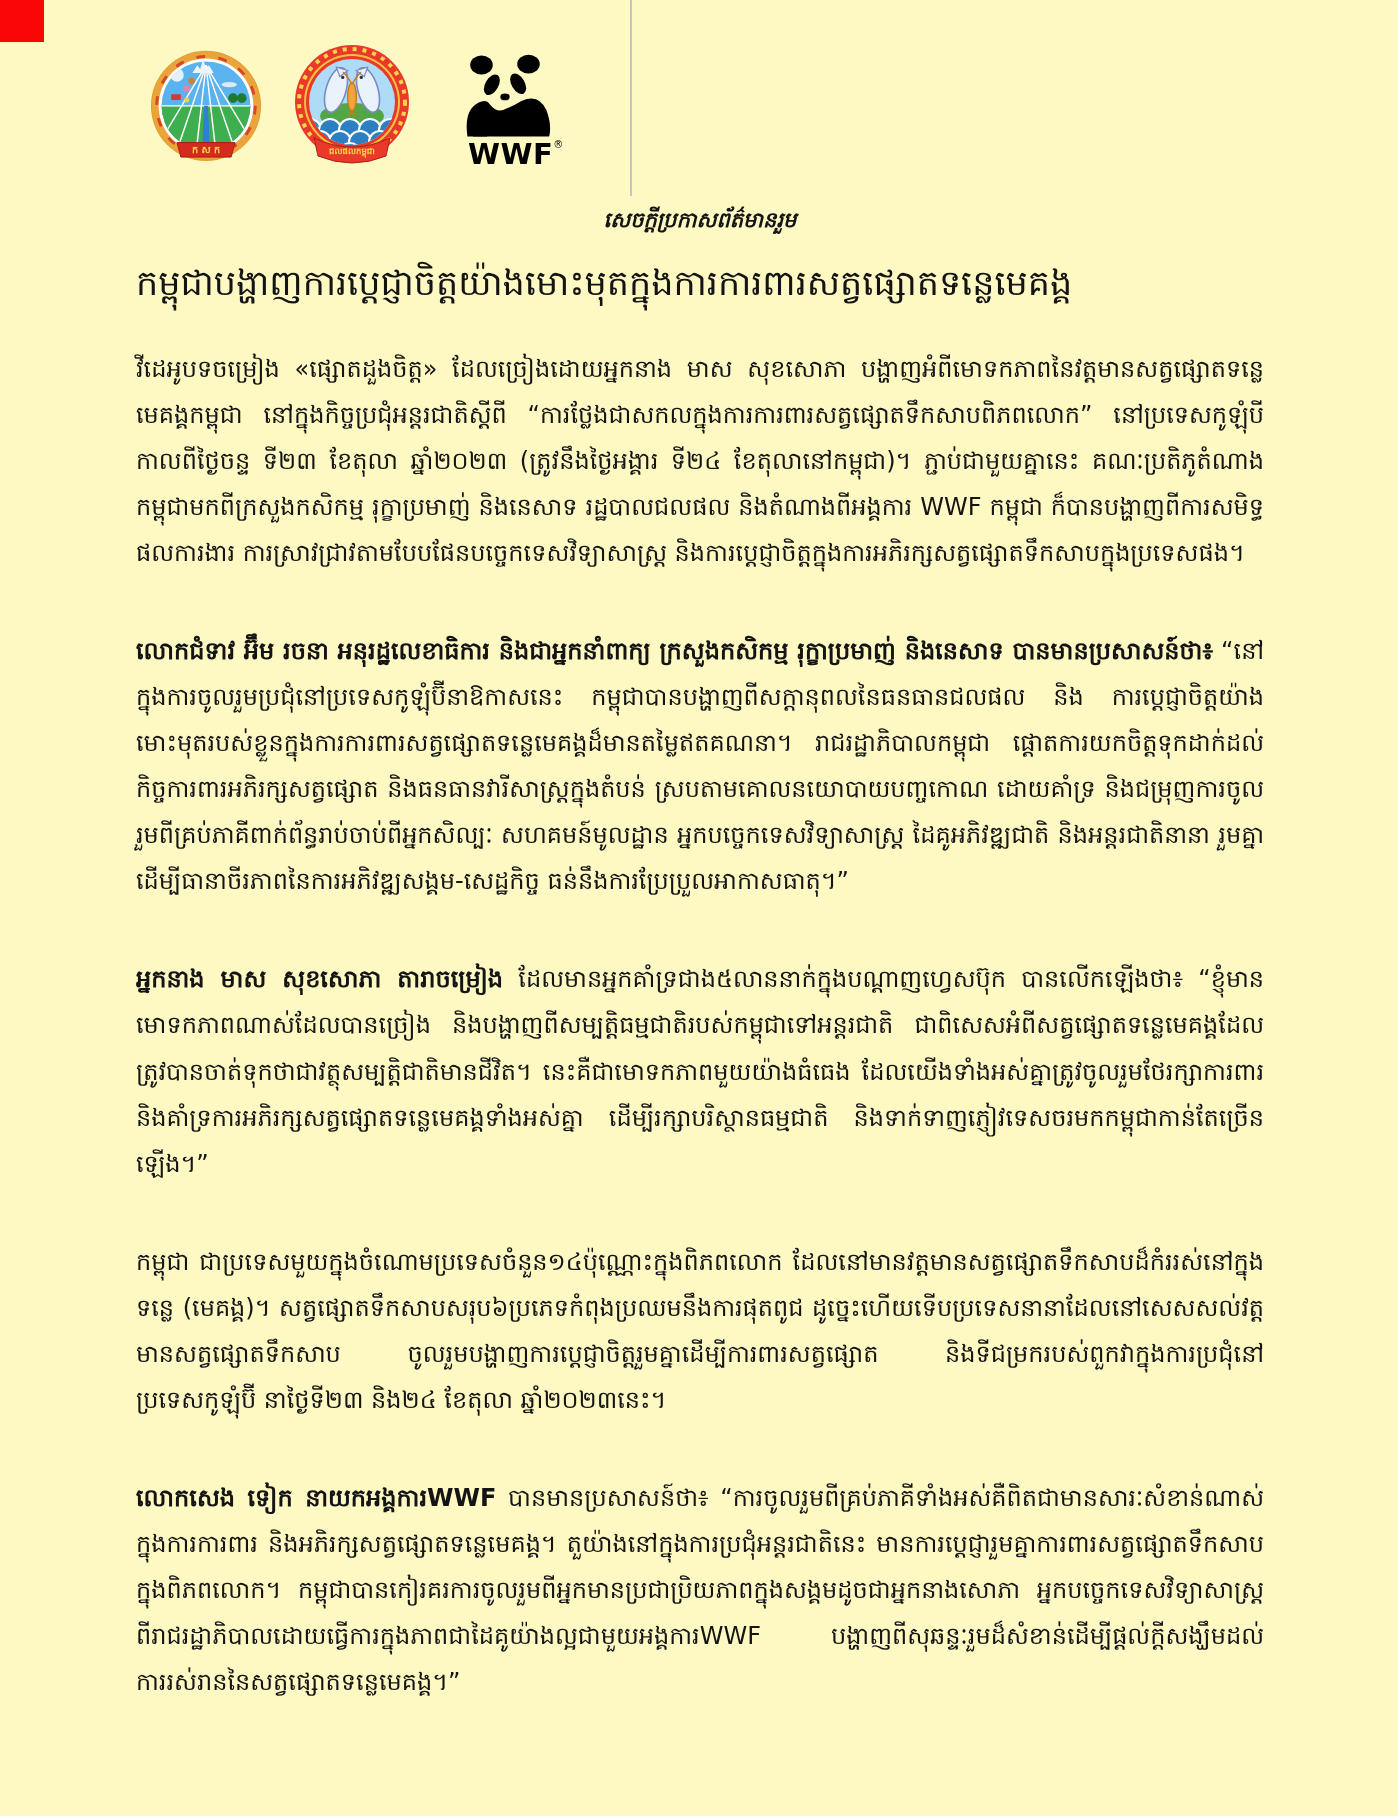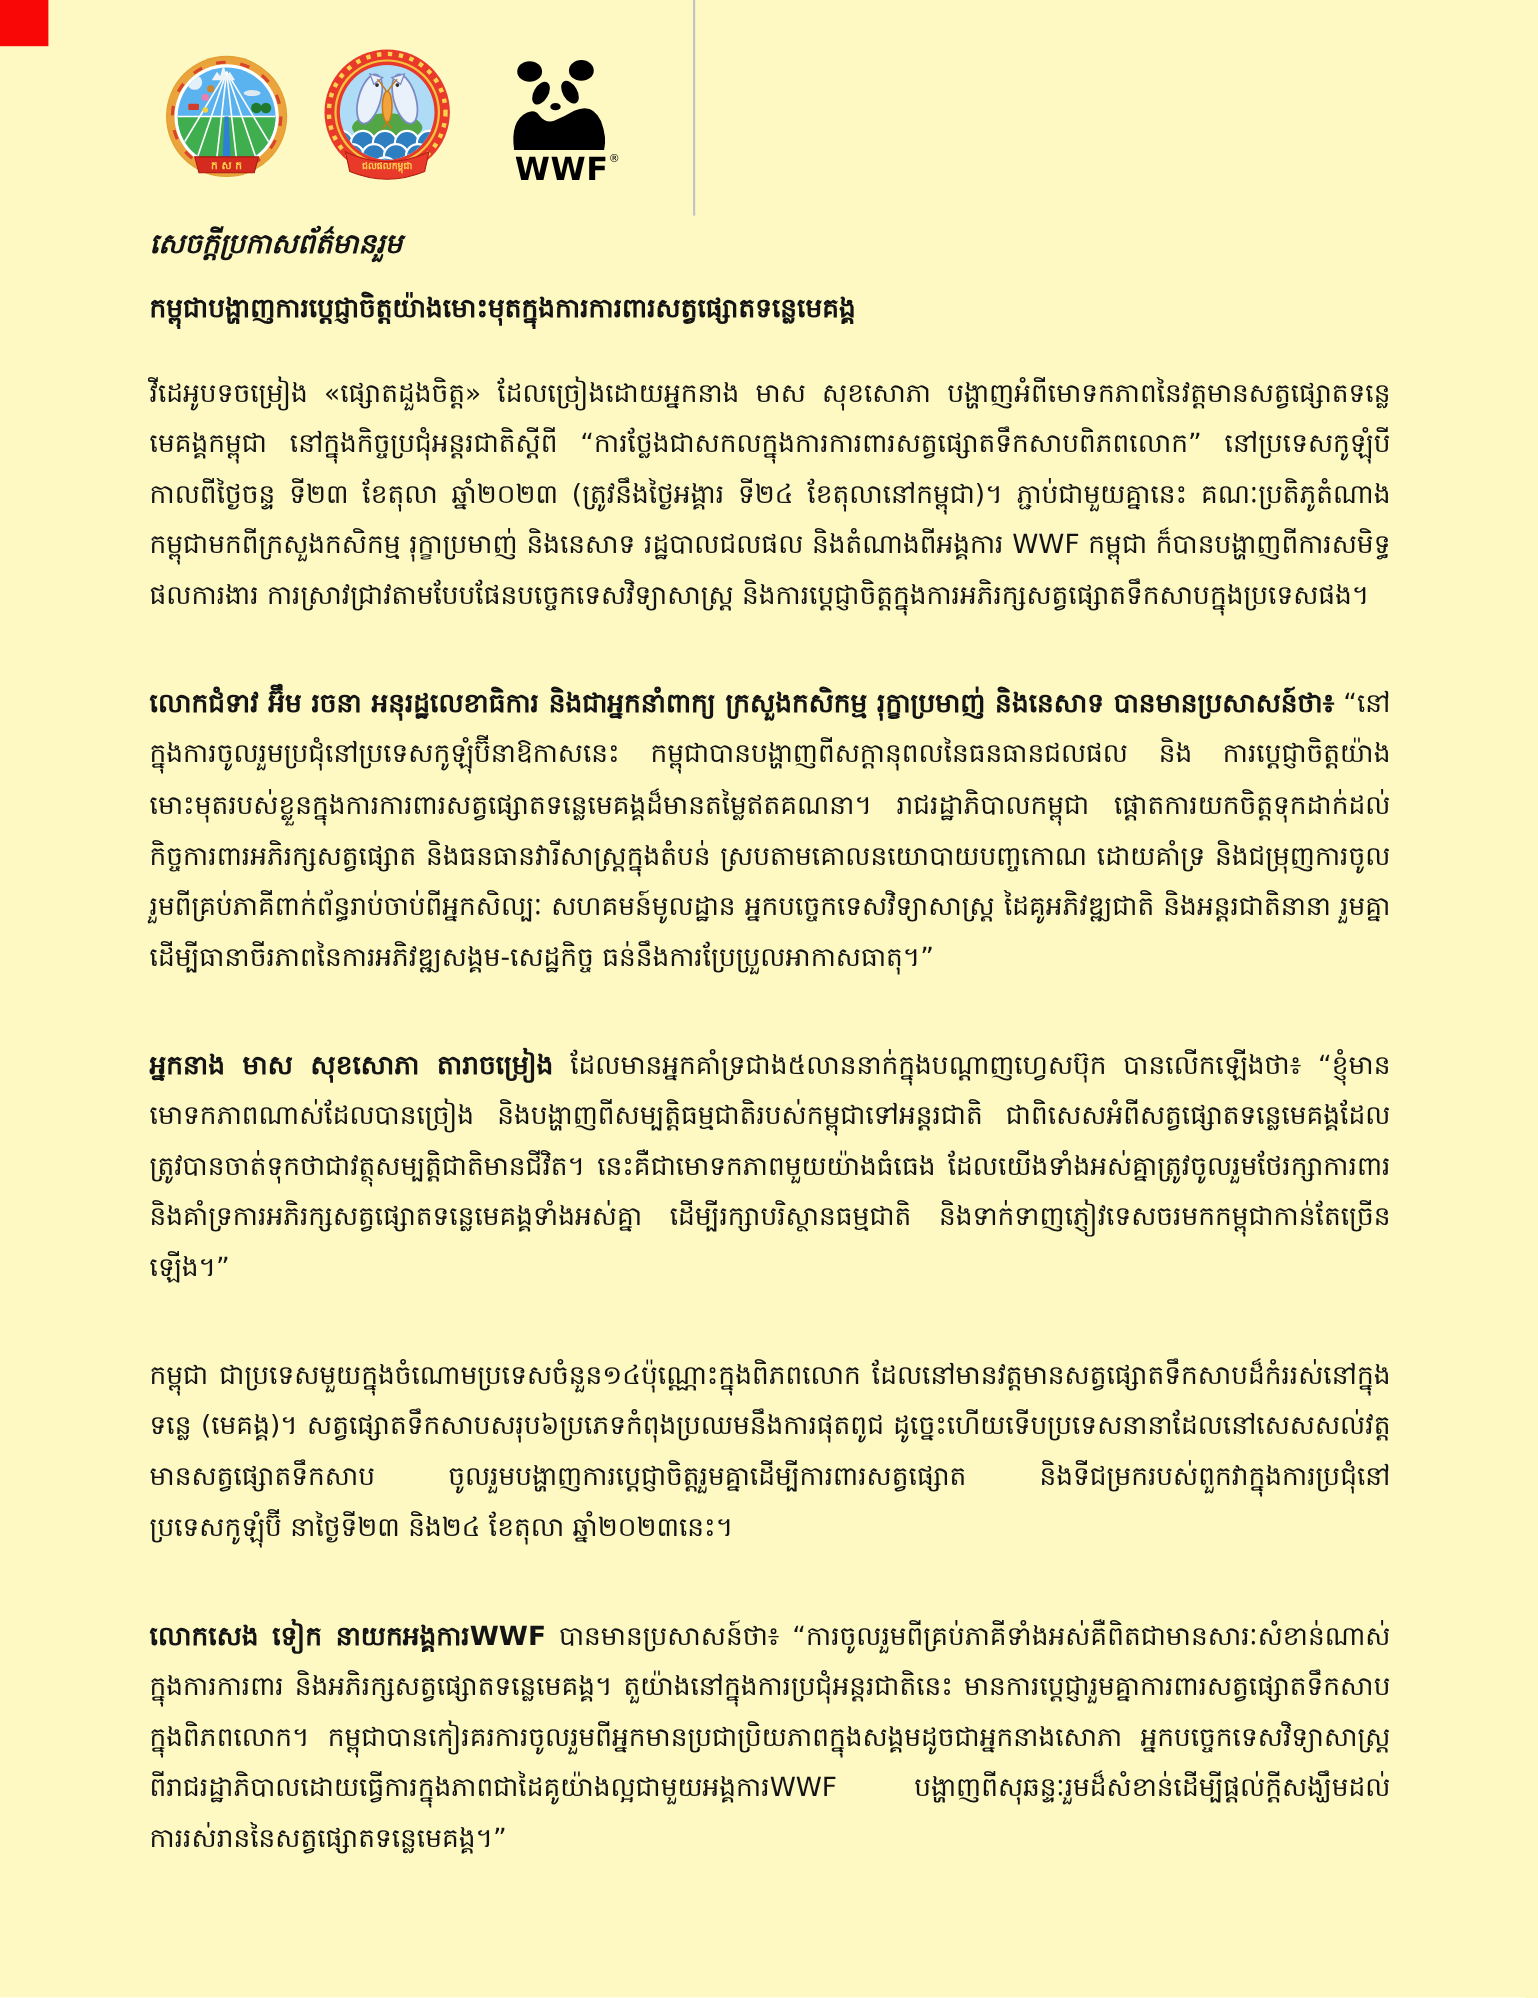--- a/index.html
+++ b/index.html
@@ -31,25 +31,26 @@
     letter-spacing:0.5px; color:#000; margin-top:0;
     font-family:"DejaVu Sans", sans-serif;
     white-space:nowrap;
     margin-left:10px;
   }
   .wwf-word .reg { font-size:10px; vertical-align:top; font-weight:400; }
   .content {
     position:absolute; left:136px; top:206px; width:1128px;
   }
   .kicker {
-    font-size:25px; font-weight:bold; font-style:italic;
+    font-size:21px; font-weight:bold; font-style:italic;
     margin:0 0 20px 0;
+    text-align:center;
   }
   .title {
-    font-size:24px; font-weight:bold; line-height:1.5;
+    font-size:35px; font-weight:normal; line-height:1.5;
     margin:0 0 36px 0;
   }
   .title span { display:block; }
   .para {
     font-size:24px; line-height:1.92;
     text-align:justify; overflow-wrap:break-word;
     margin:0 0 52px 0;
   }
   .para b { font-weight:bold; }
 </style>

